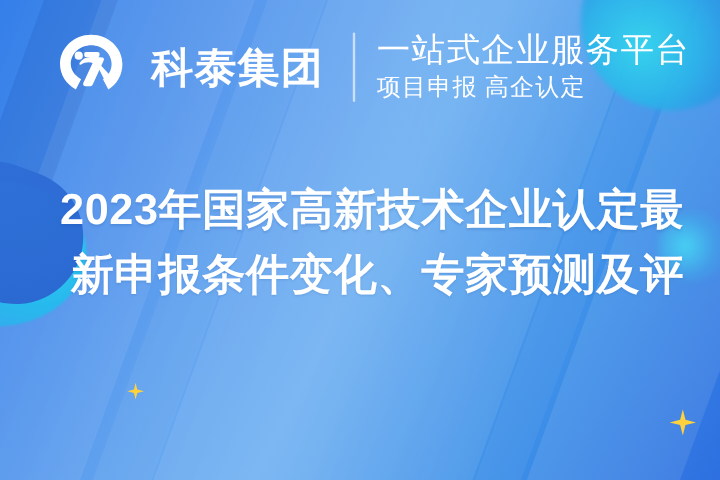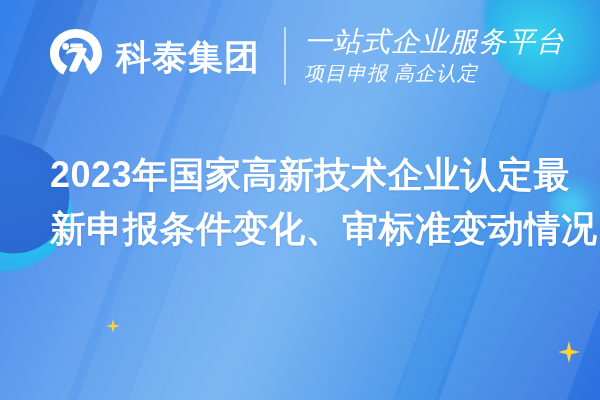--- a/index.html
+++ b/index.html
@@ -103,40 +103,39 @@
     display: flex;
     align-items: center;
     z-index: 5;
   }
   .logo-mark {
     width: 60px; height: 60px;
     flex: 0 0 60px;
     display: block;
   }
   .brand-name {
-    margin-left: 10px;
+    margin-left: 20px;
     color: #ffffff;
     font-size: 35px;
     font-weight: 700;
     letter-spacing: 1px;
     line-height: 1;
     white-space: nowrap;
   }
   .divider {
     width: 2px;
     height: 58px;
     margin: 0 18px 0 24px;
     background: rgba(255,255,255,0.62);
     border-radius: 1px;
   }
   .tagline-wrap {
     display: flex;
     flex-direction: column;
     justify-content: center;
-    font-style: italic;
   }
   .tagline-main {
     color: #ffffff;
     font-size: 28px;
     line-height: 1.12;
     letter-spacing: 1px;
     white-space: nowrap;
     font-weight: 400;
   }
   .tagline-sub {
@@ -204,16 +203,16 @@
     <div class="divider"></div>
 
     <div class="tagline-wrap">
       <div class="tagline-main">一站式企业服务平台</div>
       <div class="tagline-sub">项目申报 高企认定</div>
     </div>
   </div>
 
   <div class="title-block">
     <div class="title-line">2023年国家高新技术企业认定最</div>
-    <div class="title-line">新申报条件变化、审标准变动情况</div>
+    <div class="title-line">新申报条件变化、专家预测及评</div>
   </div>
 
 </div>
 
 </body></html>

